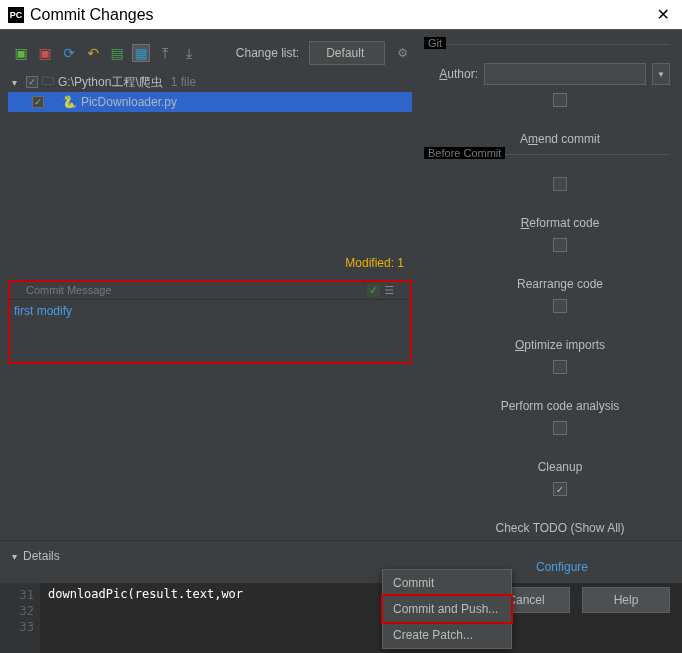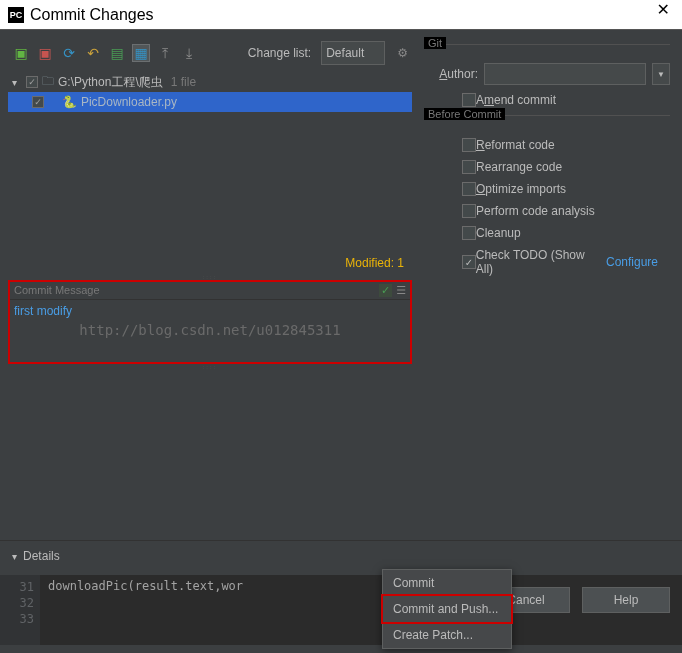--- a/index.html
+++ b/index.html
@@ -10,20 +10,21 @@
       font-family: "Segoe UI", sans-serif;
       font-size: 12px;
       color: #bbbbbb;
       overflow: hidden;
       position: relative;
     }
     .titlebar {
       height: 30px;
       background: #ffffff;
       display: flex;
+      align-items: center;
       padding: 0 8px;
       border-bottom: 1px solid #555;
       justify-content: space-between;
     }
     .titlebar-left { display: flex; align-items: center; gap: 6px; }
     .titlebar-icon {
       width: 16px; height: 16px;
       background: #000;
       color: #fff;
       font-size: 9px;
@@ -64,21 +65,21 @@
     }
     .tb-icon.sel {
       background: #515658;
       border: 1px solid #6b6f71;
     }
     .tb-spacer { flex: 1; }
     .change-list-label { color: #bbbbbb; margin-right: 4px; }
     .change-list-select {
       background: #45494a;
       border: 1px solid #5e6060;
-      padding: 4px 20px 4px 4px;
+      padding: 4px 20px 4px 16px;
       color: #bbbbbb;
       position: relative;
       cursor: pointer;
     }
     .gear-after { color: #888; margin-left: 6px; cursor: pointer; }
 
     .file-tree {
       flex: 0 0 180px;
       background: #3c3f41;
       margin-top: 4px;
@@ -125,21 +126,21 @@
     .commit-msg-section {
       border: 2px solid #cc0000;
       display: flex;
       flex-direction: column;
       height: 84px;
       position: relative;
     }
     .commit-msg-header {
       display: flex;
       justify-content: space-between;
-      padding: 2px 4px;
+      padding: 2px 16px;
       color: #787878;
       font-size: 11px;
       border-bottom: 1px solid #323232;
     }
     .commit-msg-icons { display: flex; gap: 4px; }
     .commit-msg-icon { cursor: pointer; color: #888; }
     .commit-msg-icon.green { color: #499c54; background: #3d4b3d; padding: 0 2px; }
     .commit-textarea {
       flex: 1;
       background: transparent;
@@ -203,23 +204,24 @@
       border: 1px solid #5e6060;
       display: flex;
       align-items: center;
       justify-content: center;
       font-size: 8px;
       cursor: pointer;
     }
     .check-row {
       display: flex;
       align-items: center;
-      gap: 0;
+      gap: 25px;
       margin: 8px 12px 8px 38px;
       color: #bbbbbb;
+      flex-direction: column;
     }
     .check-box {
       width: 14px; height: 14px;
       background: #43494a;
       border: 1px solid #6b6b6b;
       display: flex;
       align-items: center;
       justify-content: center;
       font-size: 10px;
       cursor: pointer;
@@ -261,21 +263,21 @@
       border: 1px solid #4a7bab;
       color: #fff;
       font-weight: bold;
     }
     .btn-caret { font-size: 9px; margin-left: 4px; }
 
     .editor-behind {
       position: absolute;
       left: 0;
       right: 0;
-      bottom: 8px;
+      bottom: 0;
       height: 70px;
       background: #2b2b2b;
       display: flex;
     }
     .gutter {
       width: 40px;
       background: #313335;
       color: #606366;
       text-align: right;
       padding: 4px 6px;
@@ -284,21 +286,21 @@
       line-height: 16px;
     }
     .code {
       flex: 1;
       color: #a9b7c6;
       font-family: monospace;
       font-size: 12px;
       padding: 4px 8px;
       white-space: pre;
     }
-    .code-grey { color: #a3a3a3; }
+    .code-grey { color: #ffffff; }
 
     .dropdown-menu {
       position: absolute;
       right: 170px;
       bottom: 4px;
       width: 130px;
       background: #46484a;
       border: 1px solid #5e6060;
       box-shadow: 0 2px 8px rgba(0,0,0,0.5);
       z-index: 10;
@@ -372,21 +374,20 @@
 
     <div class="commit-msg-section">
       <div class="commit-msg-header">
         <span>Commit Message</span>
         <div class="commit-msg-icons">
           <span class="commit-msg-icon green">✓</span>
           <span class="commit-msg-icon">☰</span>
         </div>
       </div>
       <textarea class="commit-textarea" style="">first modify</textarea>
-      <div class="watermark">http://blog.csdn.net/u012845311</div>
     </div>
 
     <div class="grip-h">::::</div>
     <div class="preview-area"></div>
   </div>
 
   <div class="right-panel">
     <div class="git-group">
       <span class="group-label">Git</span>
       <div class="field-row">

